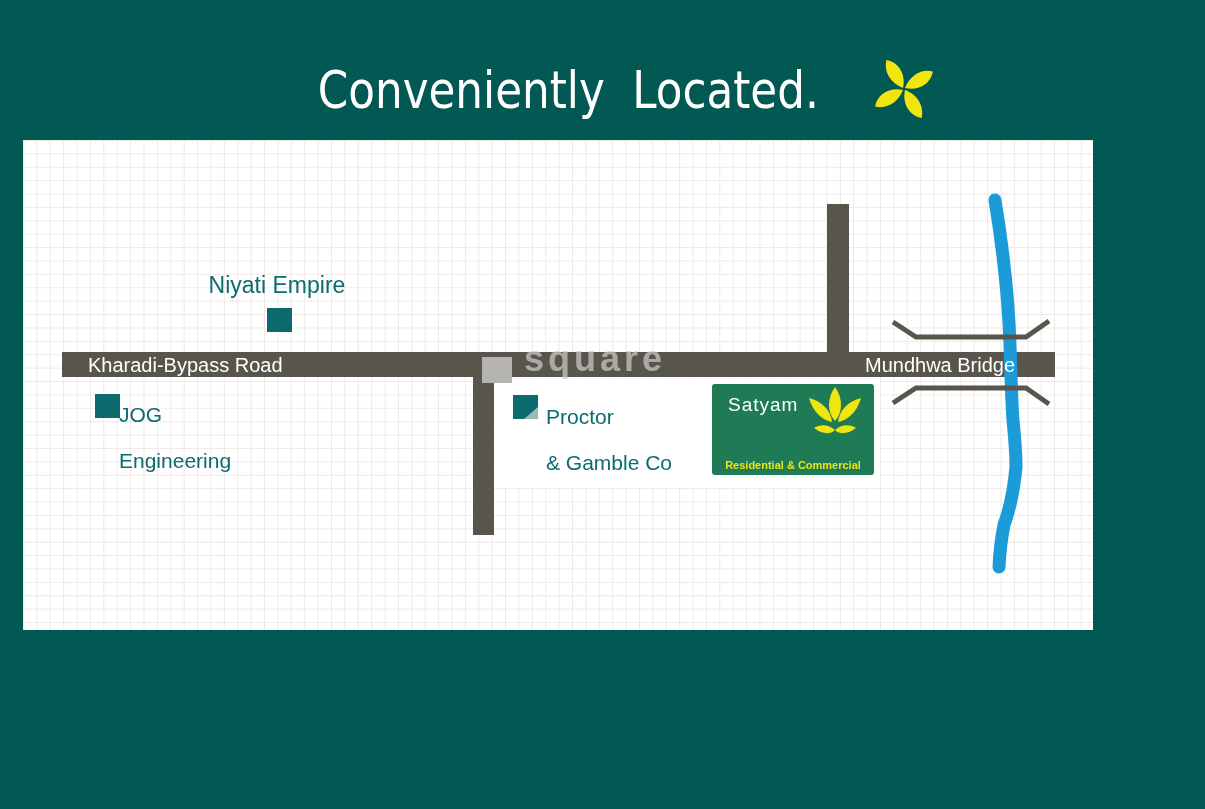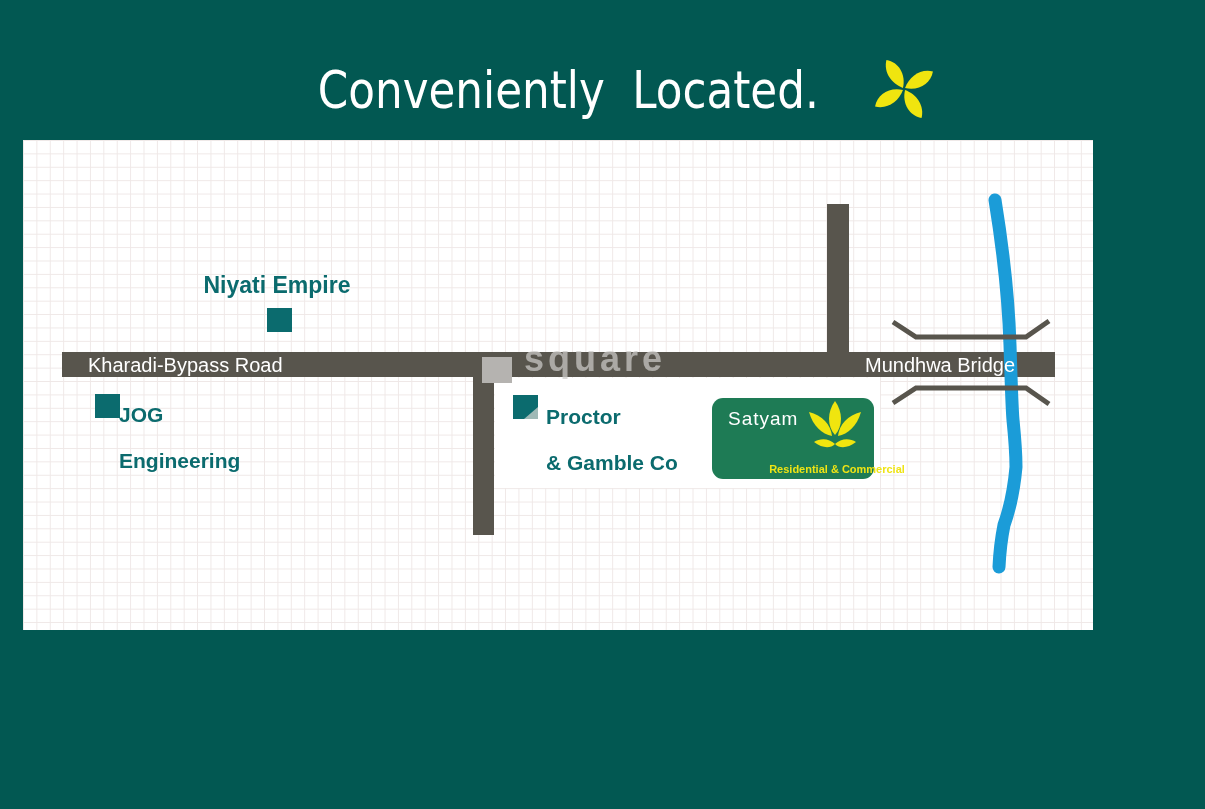--- a/index.html
+++ b/index.html
@@ -27,21 +27,21 @@
 
   .map-svg{position:absolute;left:0;top:0;width:1070px;height:490px;}
 
   
   .road-label{position:absolute;color:#ffffff;font-size:20px;font-weight:400;
     white-space:nowrap;line-height:22px;}
   .road-label.kharadi{left:65px;top:214px;}
   .road-label.mundhwa{left:842px;top:214px;}
 
   
-  .lm-label{position:absolute;color:#0B6B6E;font-weight:700;font-size:21px;
+  .lm-label{position:absolute;color:#0B6B6E;font-weight:400;font-size:21px;
     line-height:23px;white-space:pre-line;}
   .lm-marker{position:absolute;width:25px;height:24px;background:#0B6B6E;}
   .lm-niyati-label{left:144px;top:134px;width:220px;text-align:center;font-size:23px;}
   .lm-niyati-marker{left:244px;top:168px;}
   .lm-jog-marker{left:72px;top:254px;}
   .lm-jog-label{left:96px;top:240px;}
   .lm-proctor-marker{left:490px;top:255px;}
   .lm-proctor-label{left:523px;top:242px;}
   
   .lm-proctor-marker::after{content:"";position:absolute;right:0;bottom:0;
@@ -49,28 +49,28 @@
     border-bottom:12px solid #9fb9b6;}
 
   
   .wm-icon{position:absolute;left:459px;top:217px;width:30px;height:26px;
     background:#B5B3B0;}
   .wm-text{position:absolute;left:501px;top:198px;
     font-size:36px;font-weight:700;letter-spacing:4px;
     color:rgba(204,202,199,0.72);white-space:nowrap;}
 
   
-  .logo-box{position:absolute;left:689px;top:258px;width:162px;height:81px;
-    background:#1E7B55;border-radius:11px;box-shadow:0 0 0 2px rgba(255,255,255,.9);}
+  .logo-box{position:absolute;left:689px;top:244px;width:162px;height:91px;
+    background:#1E7B55;border-radius:3px;box-shadow:0 0 0 2px rgba(255,255,255,.9);}
   .logo-satyam{position:absolute;left:16px;top:10px;color:#ffffff;
     font-size:19px;font-weight:400;letter-spacing:1px;}
   .logo-shivam{position:absolute;left:8px;top:26px;color:#ffffff;
     font-size:41px;font-weight:700;letter-spacing:-1px;}
   .logo-tagline{position:absolute;left:0;bottom:4px;width:100%;text-align:center;
-    color:#EFE414;font-size:11px;font-weight:700;padding-left:44px;}
+    color:#EFE414;font-size:11px;font-weight:700;}
   .logo-flower{position:absolute;right:0px;top:2px;width:78px;height:56px;}
 </style>
 </head>
 <body>
 
 <div class="title-wrap">
   <div class="title-text">Conveniently Located.</div>
   <svg class="title-flower" viewBox="0 0 60 60">
     <g fill="#F0E50F">
       <path d="M29,29 C18,25 10,14 13,2 C25,4 32,16 29,29 Z"></path>

